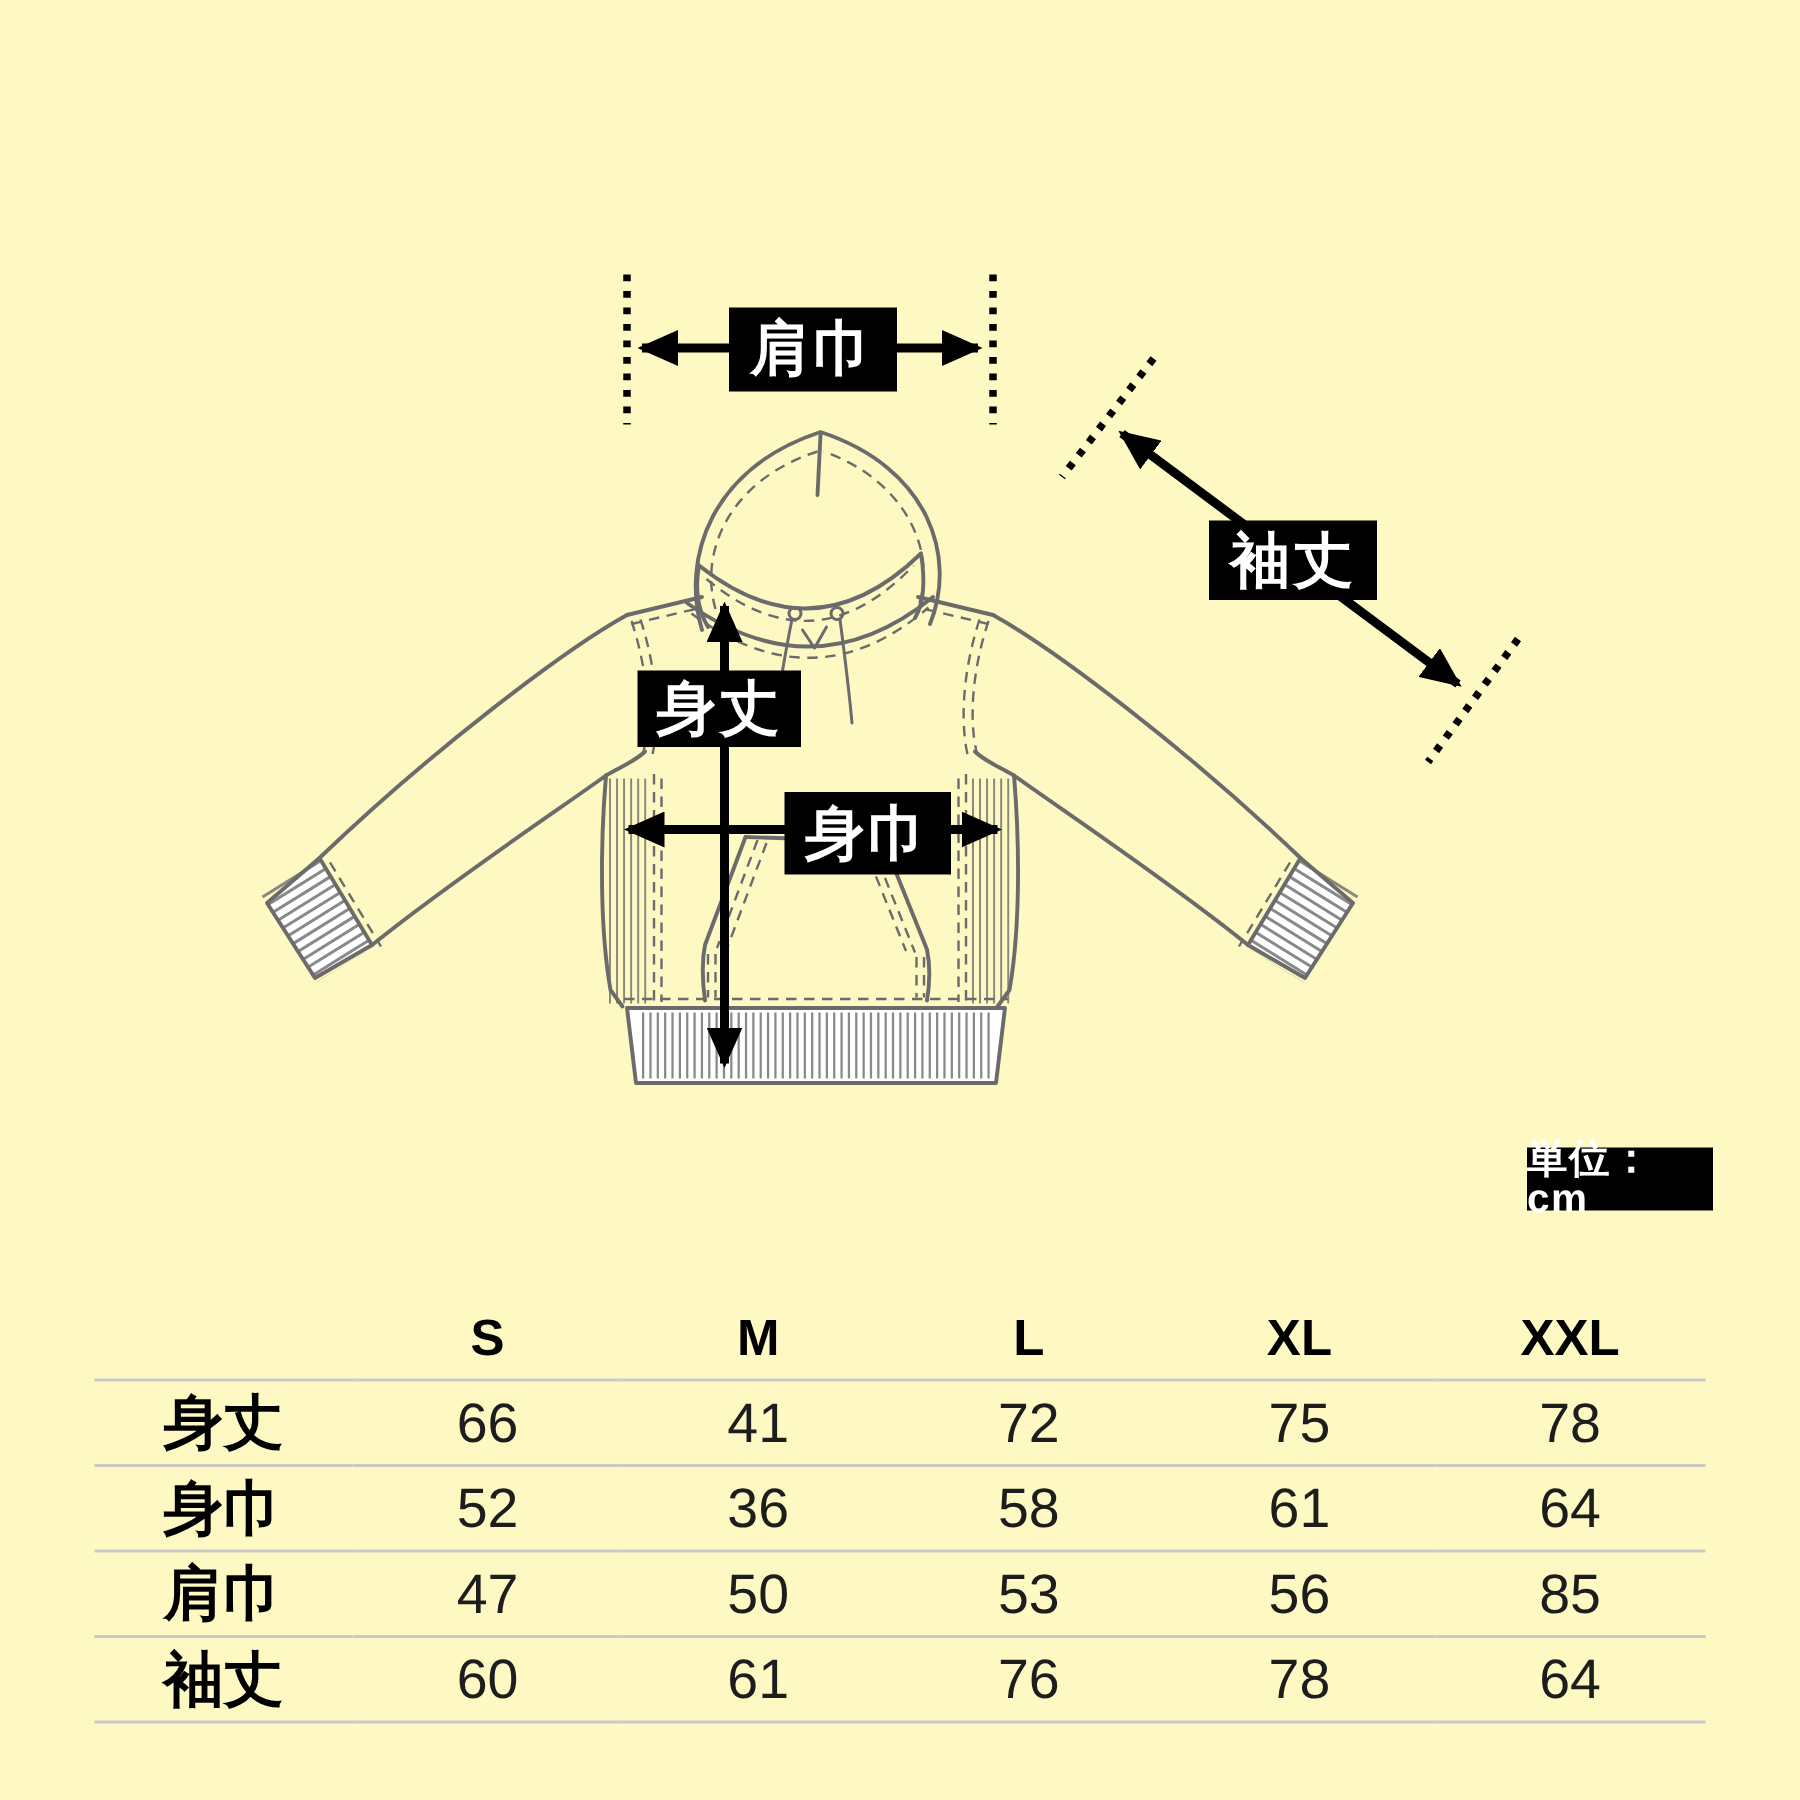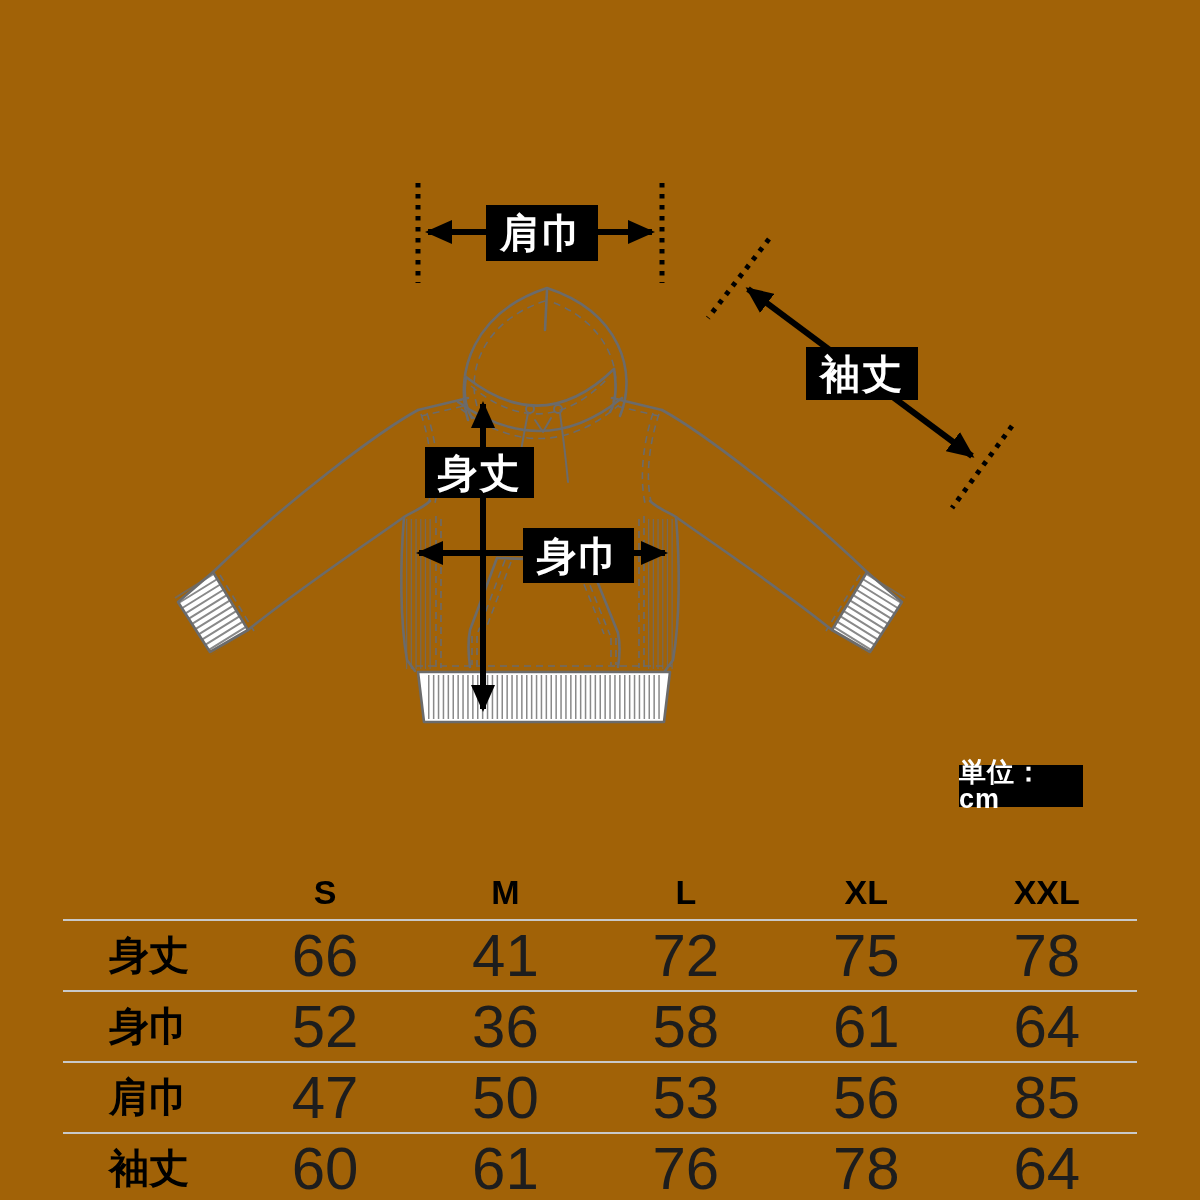--- a/index.html
+++ b/index.html
@@ -1,16 +1,16 @@
 <!DOCTYPE html>
 <html style="--annotation-bg: #000000; --annotation-text: #ffffff; --drawing-line: #6b6b6b; --table-rule: #c9c9c9;"><head>
 <meta charset="utf-8">
 <style>
   html,body{margin:0;padding:0;background:#fff;}
-  .stage{position:relative;width:1200px;height:1200px;background:#a16207;overflow:hidden;
+  .stage{position:relative;width:1200px;height:1200px;background:#fef9c3;overflow:hidden;
          font-family:"Liberation Sans","DejaVu Sans",sans-serif;}
   .stage svg{position:absolute;left:0;top:0;}
 
   
   .dl{fill:none;stroke:var(--drawing-line,#6b6b6b);stroke-width:2.6;stroke-linecap:round;stroke-linejoin:round;}
   .thin{stroke-width:2;}
   .dd{fill:none;stroke:var(--drawing-line,#6b6b6b);stroke-width:1.6;stroke-dasharray:7 5;stroke-linecap:butt;}
   .cuff{fill:#ffffff;}
   .rib{fill:none;stroke:var(--drawing-line,#6b6b6b);opacity:.8;}
   
@@ -25,21 +25,21 @@
 
   
   table.sizes{position:absolute;left:63px;top:866px;width:1074px;border-collapse:collapse;table-layout:fixed;}
   table.sizes th,table.sizes td{padding:0;text-align:center;vertical-align:middle;}
   table.sizes col.lblcol{width:16%;}
   table.sizes thead tr{height:54px;}
   table.sizes thead th{font-size:34px;font-weight:700;color:#000;}
   table.sizes tbody tr{height:54px;border-top:2px solid var(--table-rule,#c9c9c9);}
   table.sizes tbody tr:last-child{border-bottom:2px solid var(--table-rule,#c9c9c9);}
   table.sizes tbody th{font-size:40px;font-weight:700;color:#000;}
-  table.sizes tbody td{font-size:60px;font-weight:400;color:#1d1d1d;}
+  table.sizes tbody td{font-size:37px;font-weight:400;color:#1d1d1d;}
 </style>
 </head>
 <body>
 
 <div class="stage">
 
   <svg width="1200" height="1200" viewBox="0 0 1200 1200">
     <defs>
       <marker id="ah" viewBox="0 0 4.5 4" markerWidth="4.5" markerHeight="4" refX="4" refY="2" orient="auto-start-reverse" markerUnits="strokeWidth">
         <path d="M0 0 L4.5 2 L0 4 Z" fill="#000"></path>
@@ -131,21 +131,21 @@
     </g>
     <g>
       <line class="an" x1="419" y1="553" x2="665" y2="553" marker-start="url(#ah)" marker-end="url(#ah)"></line>
     </g>
   </svg>
 
   <div class="tag" style="left:486px;top:205px;width:112px;height:56px">肩巾</div>
   <div class="tag" style="left:806px;top:347px;width:112px;height:53px">袖丈</div>
   <div class="tag" style="left:425px;top:447px;width:109px;height:51px">身丈</div>
   <div class="tag" style="left:523px;top:528px;width:111px;height:55px">身巾</div>
-  <div class="tag small" style="left:959px;top:765px;width:124px;height:42px">単位：cm</div>
+  <div class="tag small" style="left:1018px;top:765px;width:124px;height:42px">単位：cm</div>
 
   <table class="sizes">
     <colgroup>
       <col class="lblcol">
         <col>
         <col>
         <col>
         <col>
         <col>
     </colgroup>

